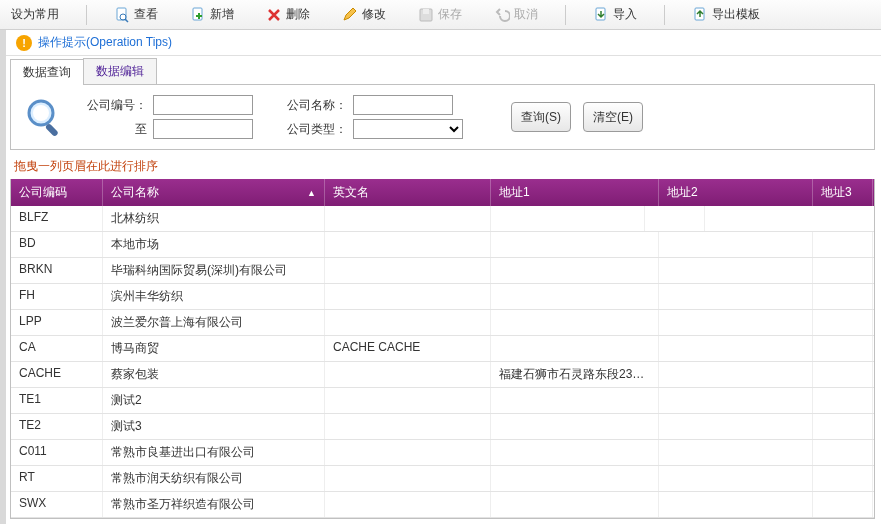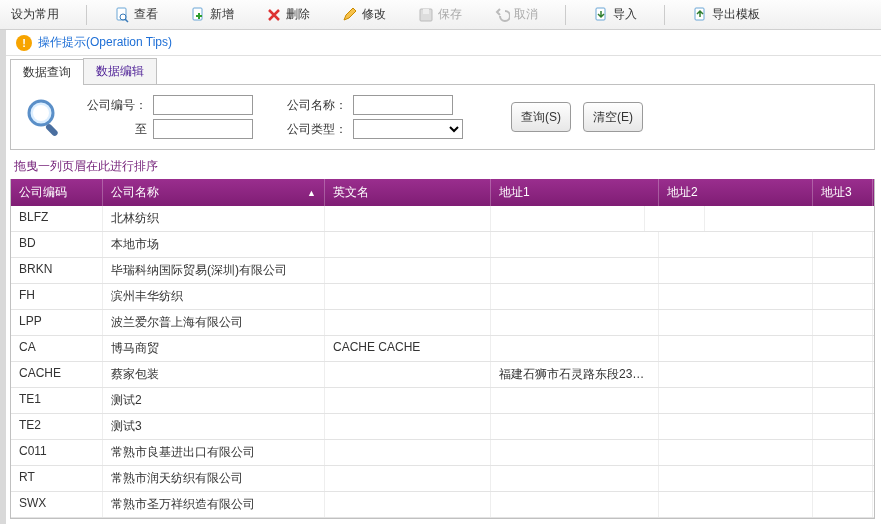--- a/index.html
+++ b/index.html
@@ -20,21 +20,21 @@
 .search-panel{border:1px solid #c0c0c0;border-top:none;padding:8px 10px;display:flex;align-items:center;gap:8px}
 .mag{width:48px;height:48px;display:flex;align-items:center;justify-content:center}
 .fields{display:flex;gap:24px}
 .col{display:flex;flex-direction:column;gap:4px}
 .row{display:flex;align-items:center;gap:6px}
 .lbl{width:70px;text-align:right;color:#333}
 .inp{width:100px;height:20px;border:1px solid #999;padding:0 3px}
 .sel{width:110px;height:20px;border:1px solid #999;background:#fff}
 .btns{display:flex;gap:12px;margin-left:40px}
 .btn{width:60px;height:30px;border:1px solid #9a9a9a;background:linear-gradient(#fefefe,#e7e7e7);border-radius:4px;cursor:pointer;color:#333}
-.drag-hint{color:#701a75;padding:8px 4px 4px 4px}
+.drag-hint{color:#c2410c;padding:8px 4px 4px 4px}
 .grid{border:1px solid #c0c0c0;border-top:none}
 .ghead{display:flex;background:linear-gradient(#9a2e8e,#7f1d74);color:#fff}
 .gh{padding:5px 8px;border-right:1px solid rgba(255,255,255,.25);display:flex;align-items:center;justify-content:space-between}
 .grow{display:flex;border-bottom:1px solid #e3e3e3}
 .gc{padding:4px 8px;border-right:1px solid #eee;overflow:hidden;white-space:nowrap;text-overflow:ellipsis;color:#333}
 .c0{width:92px}.c1{width:222px}.c2{width:166px}.c3{width:168px}.c4{width:154px}.c5{width:60px}
 .sort-arrow{font-size:9px;color:#fff;margin-left:auto}
 </style>
 </head>
 <body>

